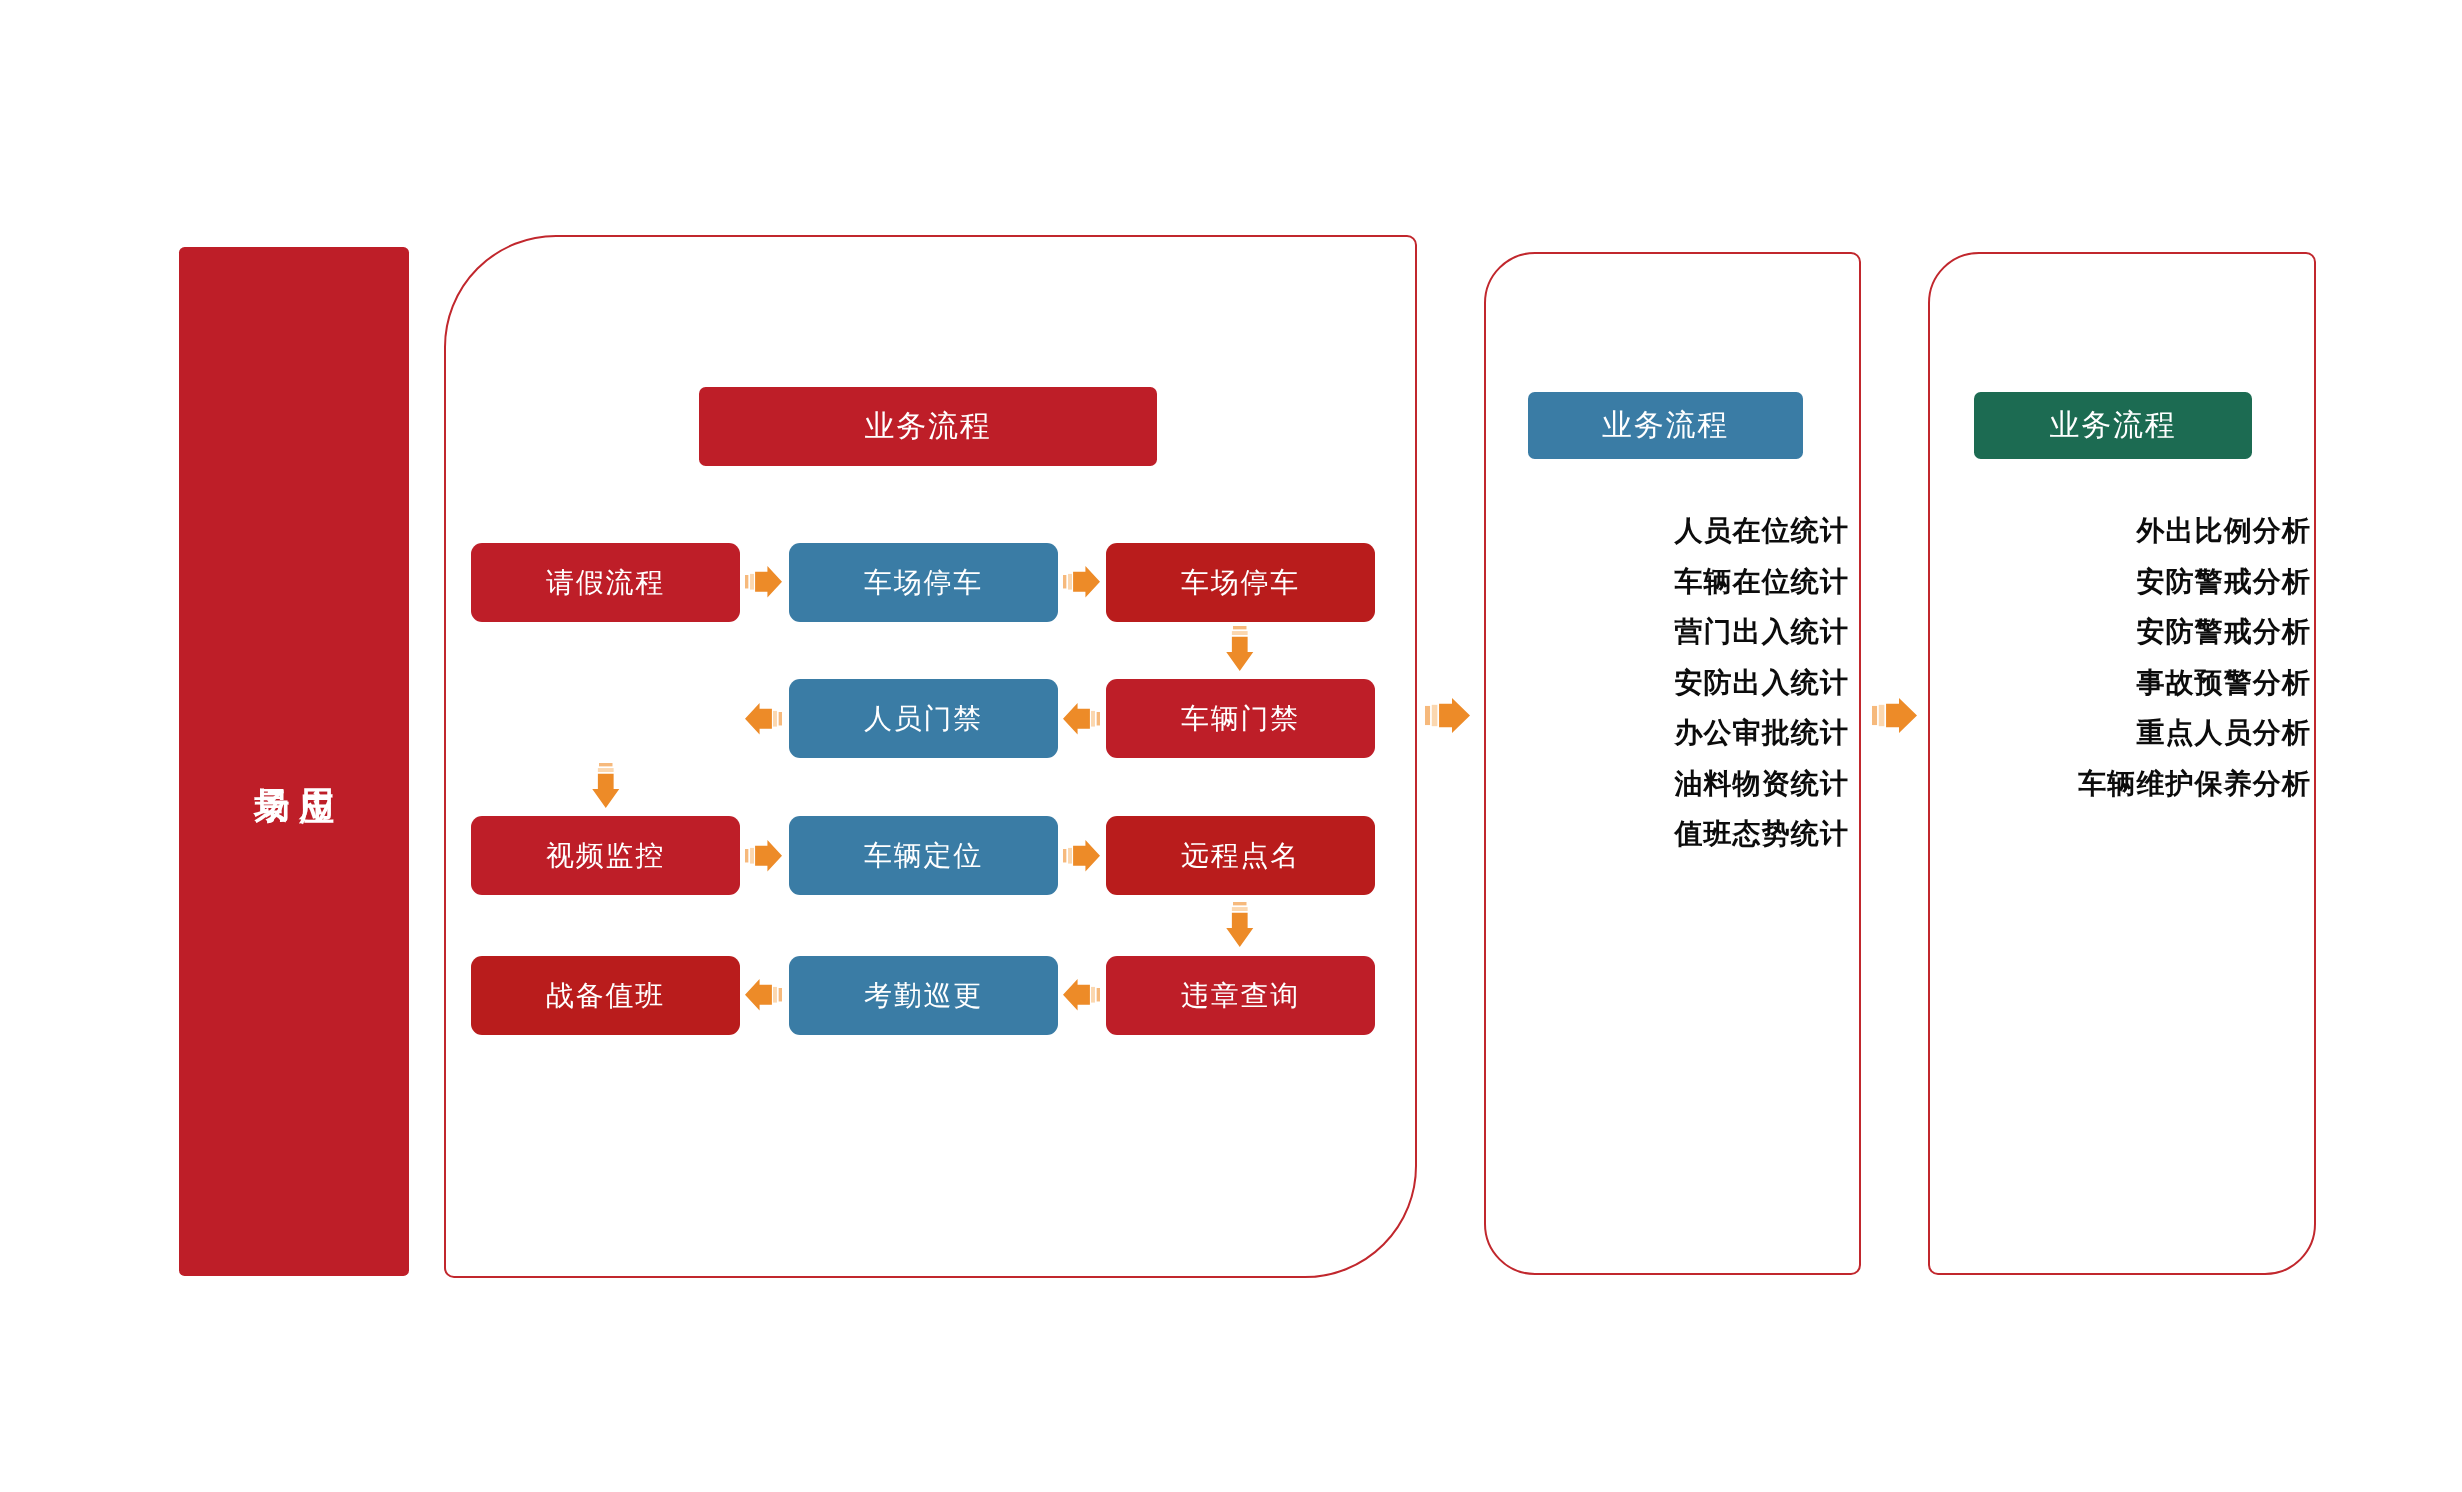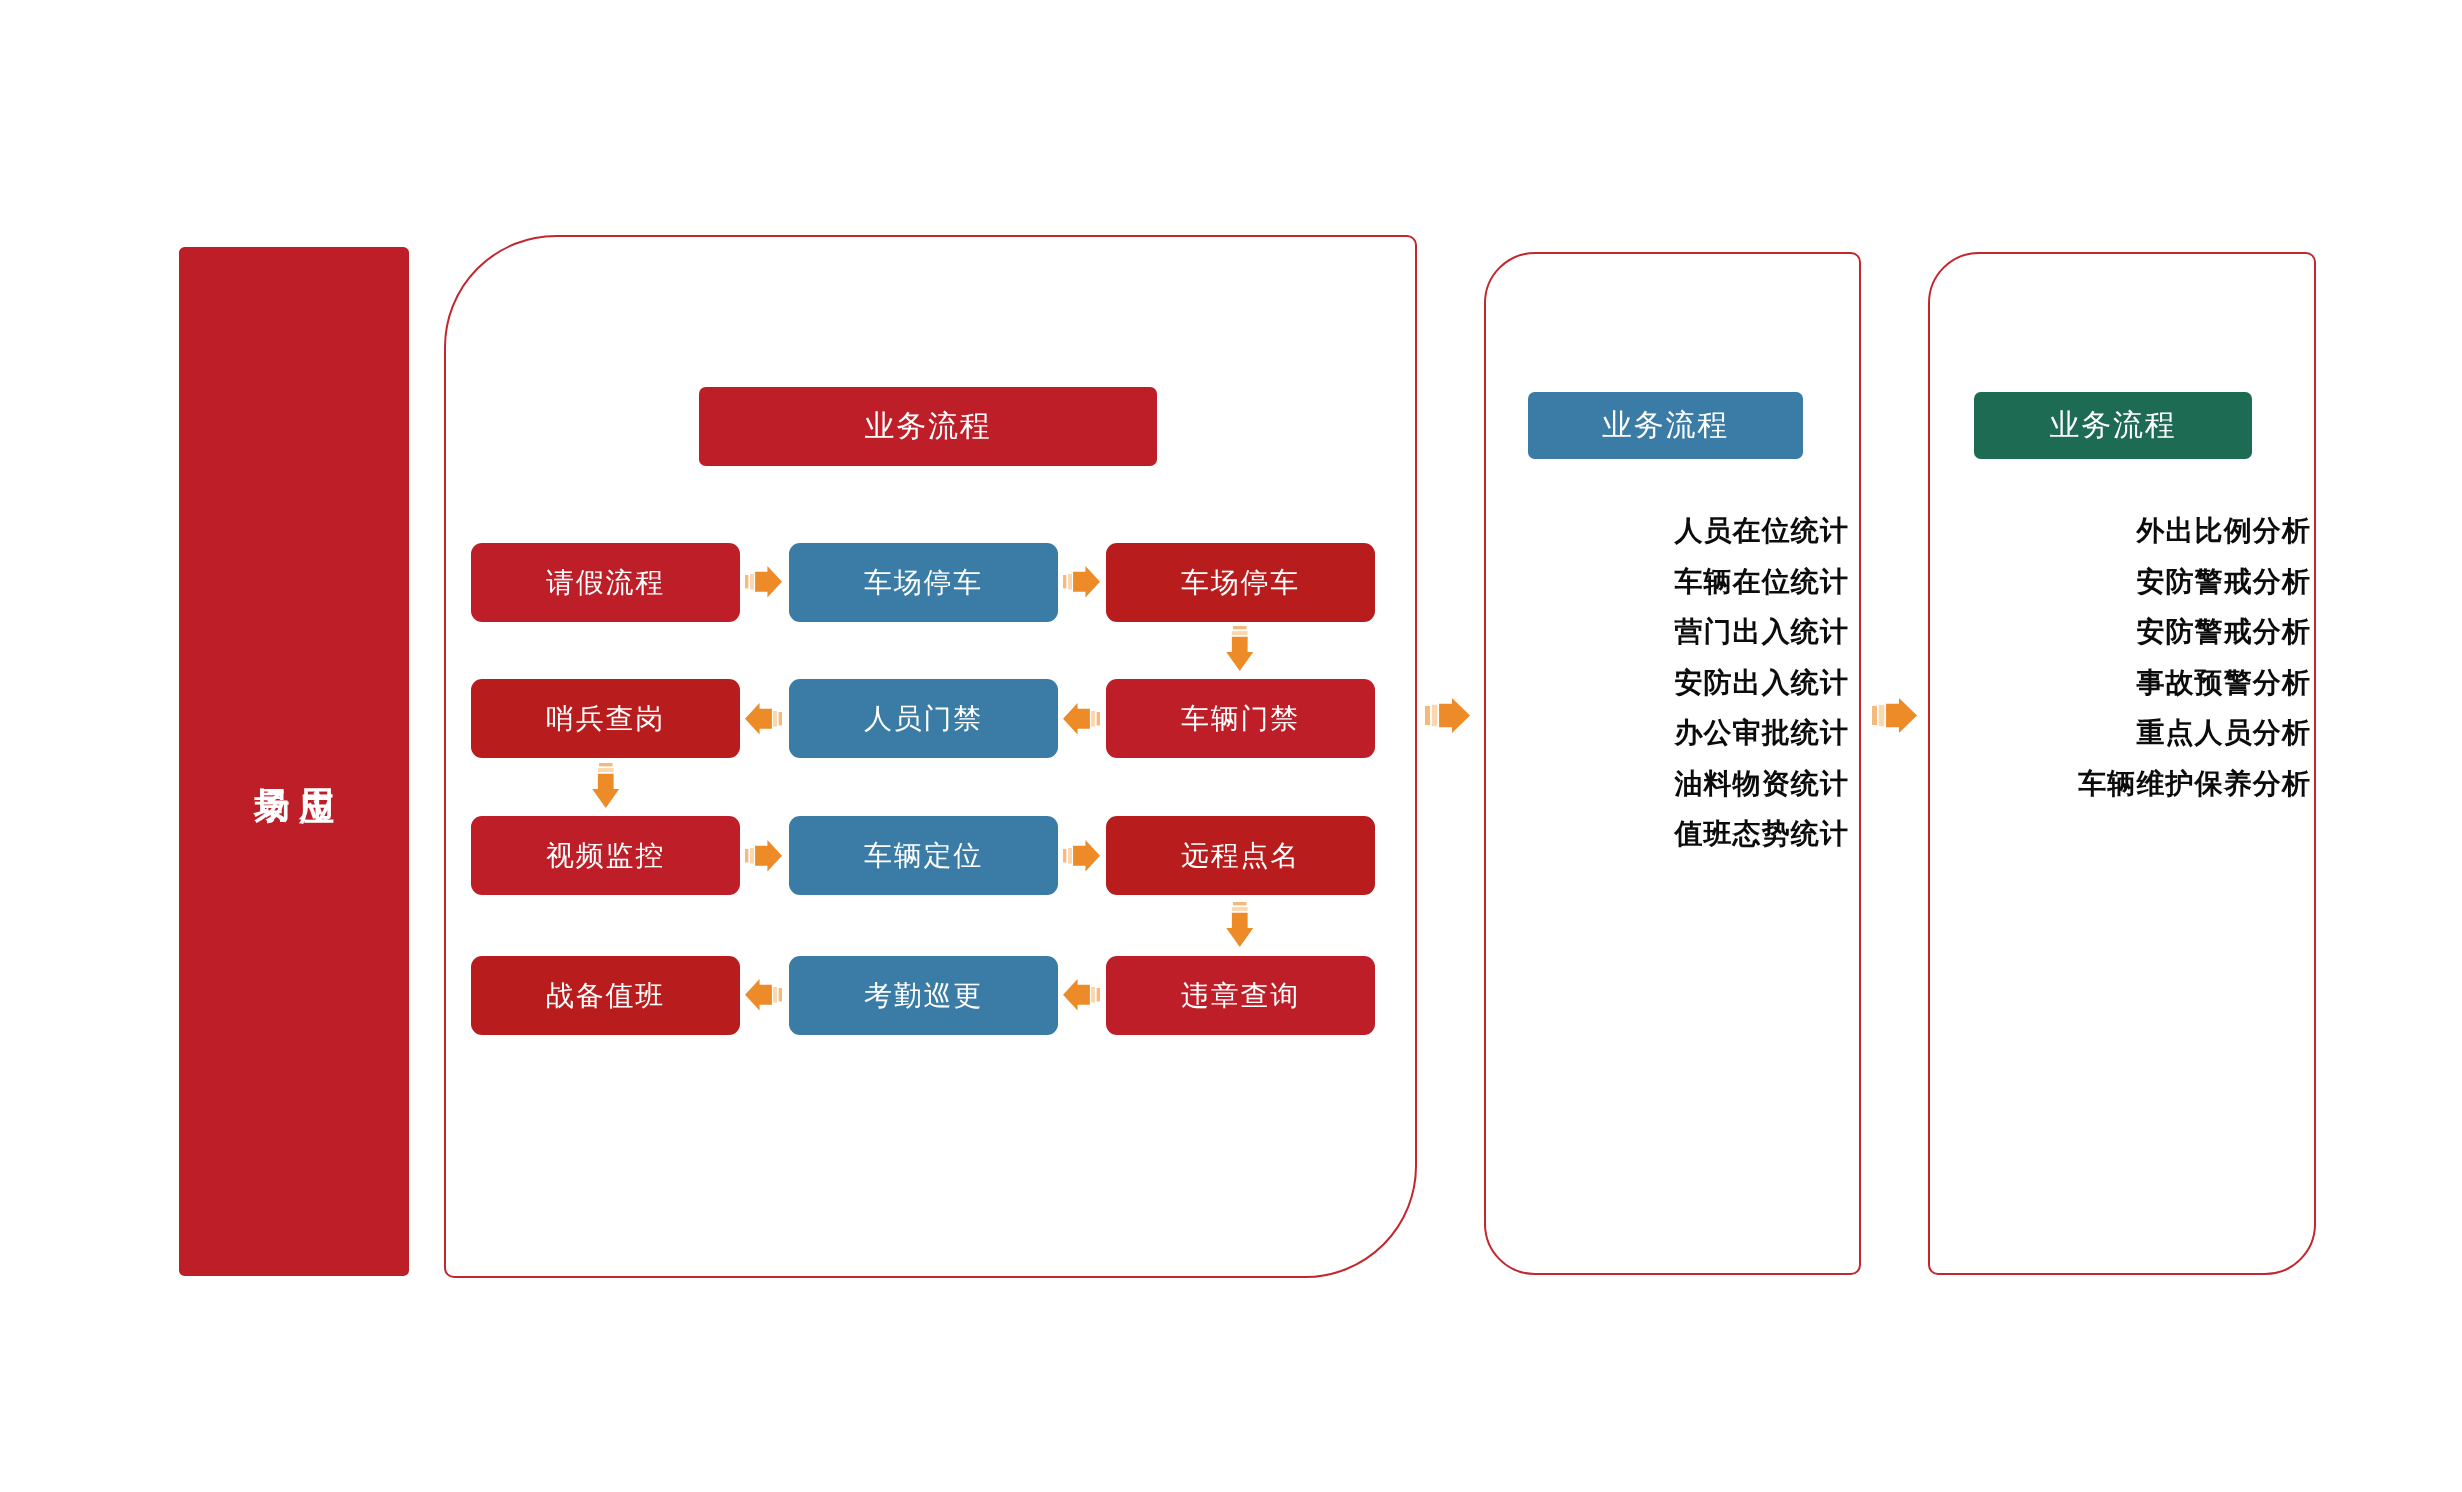--- a/index.html
+++ b/index.html
@@ -91,21 +91,20 @@
   </div>
 
   <div class="panel" id="panel-flow"></div>
 
   <div class="hdr" id="hdr-flow">业务流程</div>
 
   <div class="fbox c-red" style="left:471px;top:543px;">请假流程</div>
   <div class="fbox c-blue" style="left:789px;top:543px;">车场停车</div>
   <div class="fbox c-green" style="left:1106px;top:543px;">车场停车</div>
 
-  <div class="fbox c-green" style="left:471px;top:679px;">哨兵查岗</div>
   <div class="fbox c-blue" style="left:789px;top:679px;">人员门禁</div>
   <div class="fbox c-red" style="left:1106px;top:679px;">车辆门禁</div>
 
   <div class="fbox c-red" style="left:471px;top:816px;">视频监控</div>
   <div class="fbox c-blue" style="left:789px;top:816px;">车辆定位</div>
   <div class="fbox c-green" style="left:471px;top:956px;">战备值班</div>
 
   <div class="fbox c-green" style="left:1106px;top:816px;">远程点名</div>
   <div class="fbox c-blue" style="left:789px;top:956px;">考勤巡更</div>
   <div class="fbox c-red" style="left:1106px;top:956px;">违章查询</div>

